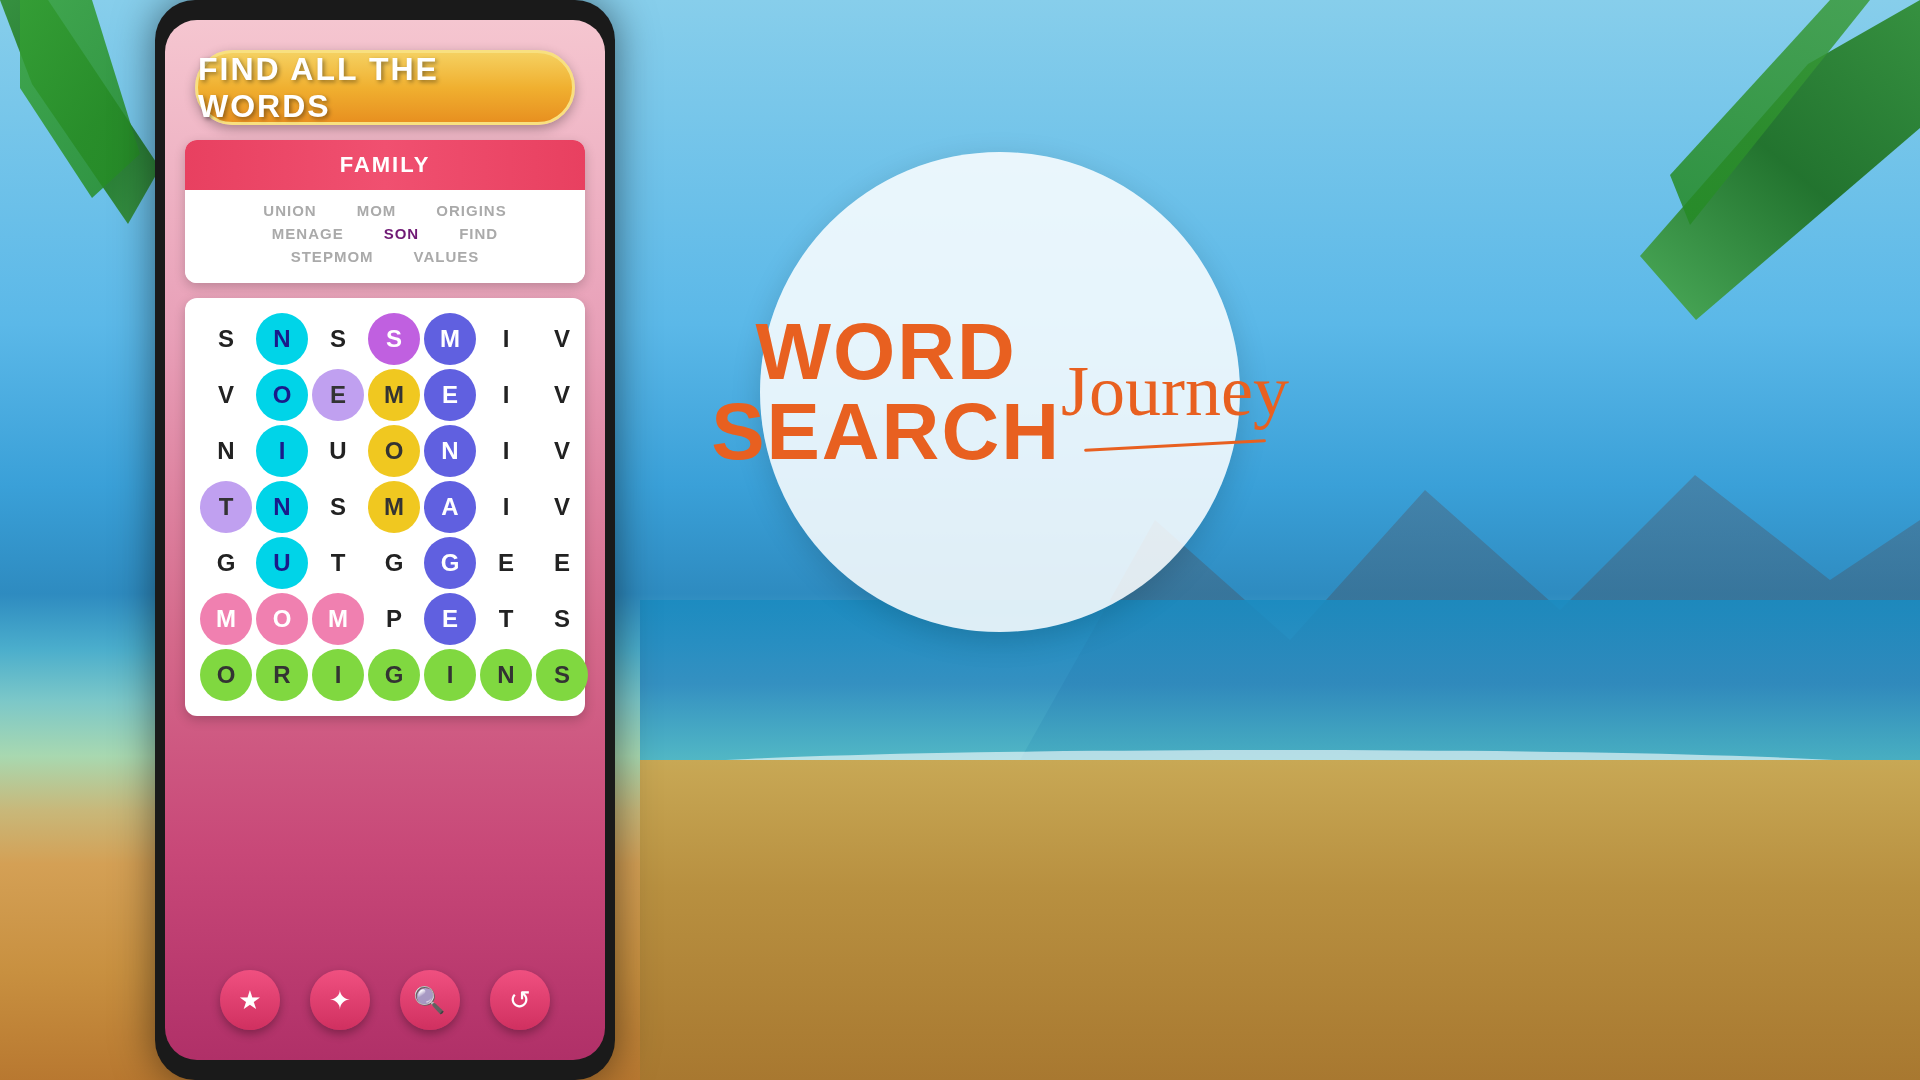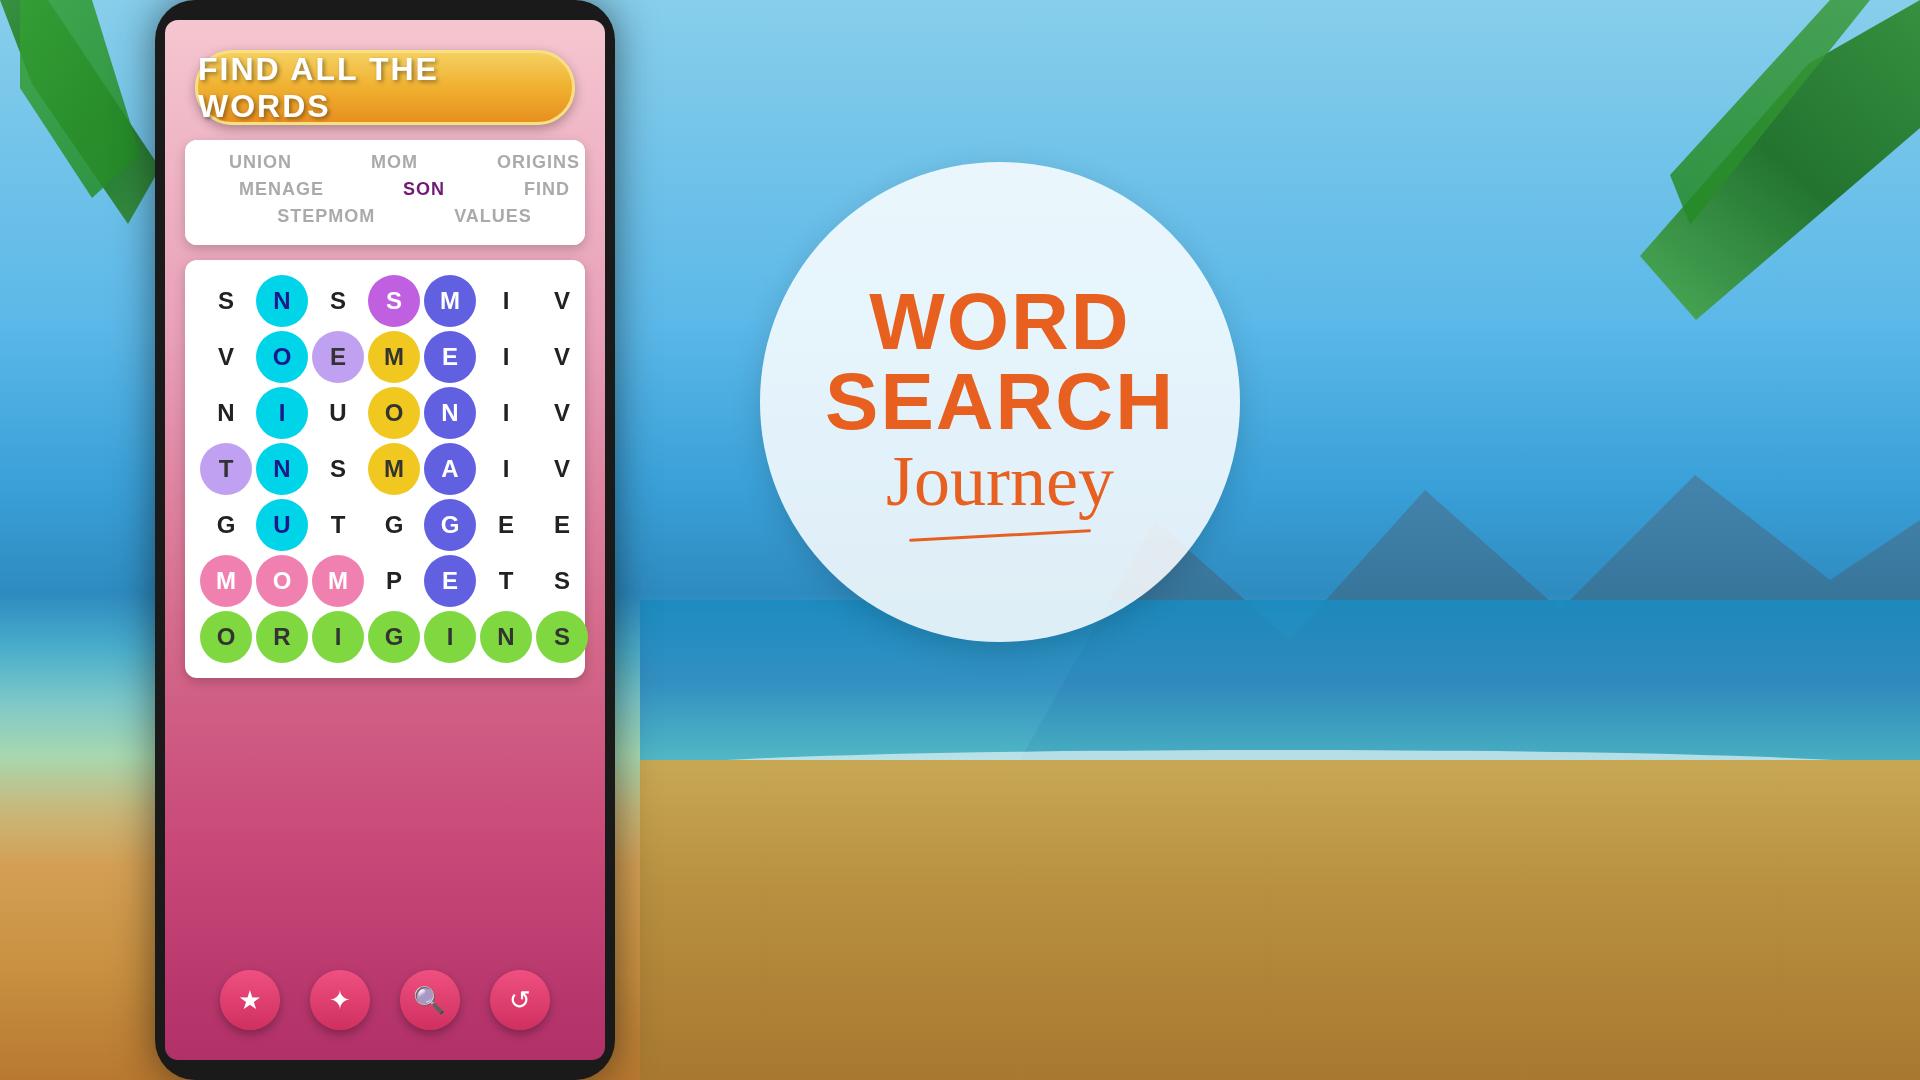--- a/index.html
+++ b/index.html
@@ -126,21 +126,21 @@
       box-shadow: 0 0 40px rgba(0,0,0,0.5);
       overflow: hidden;
     }
 
     .phone-screen {
       position: absolute;
       top: 20px;
       left: 10px;
       right: 10px;
       bottom: 20px;
-      border-radius: 13px;
+      border-radius: 32px;
       overflow: hidden;
       background: linear-gradient(180deg, #f5c6d0 0%, #e8a0b8 30%, #d4688a 60%, #c84878 80%, #b03068 100%);
     }
 
     
     .title-banner {
       margin: 30px auto 15px;
       width: 380px;
       height: 75px;
       background: linear-gradient(180deg, #f5d060 0%, #f0b030 50%, #e89020 100%);
@@ -189,25 +189,24 @@
     }
 
     .word-row {
       display: flex;
       justify-content: center;
       gap: 40px;
       margin-bottom: 6px;
     }
 
     .word-item {
-      font-size: 18px;
+      font-size: 15px;
       font-weight: 600;
       color: #aaa;
       letter-spacing: 1px;
-      margin-left: 39px;
     }
 
     .word-item.active {
       color: #701a75;
       font-weight: 900;
     }
 
     
     .grid-container {
       margin: 15px auto 0;
@@ -272,27 +271,27 @@
       box-shadow: 0 4px 10px rgba(0,0,0,0.3);
       font-size: 26px;
       color: white;
       cursor: pointer;
     }
 
     
     .branding-circle {
       position: absolute;
       right: 680px;
-      top: 162px;
+      top: 152px;
       width: 480px;
       height: 480px;
       background: rgba(255,255,255,0.85);
       border-radius: 50%;
       display: flex;
-      flex-direction: column;
+      flex-direction: row;
       align-items: center;
       justify-content: center;
       box-shadow: 0 8px 30px rgba(0,0,0,0.15);
     }
 
     .brand-word {
       font-size: 80px;
       font-weight: 900;
       color: #e86020;
       line-height: 1;
@@ -340,20 +339,23 @@
 </div>
 
 <div class="phone">
   <div class="phone-screen">
 
     <div class="title-banner">
       <span class="title-text">FIND ALL THE WORDS</span>
     </div>
 
     <div class="word-panel">
+      <div class="word-panel-header">
+        <span class="word-panel-title">FAMILY</span>
+      </div>
       <div class="word-list">
         <div class="word-row">
           <span class="word-item">UNION</span>
           <span class="word-item">MOM</span>
           <span class="word-item">ORIGINS</span>
         </div>
         <div class="word-row">
           <span class="word-item">MENAGE</span>
           <span class="word-item active">SON</span>
           <span class="word-item">FIND</span>

